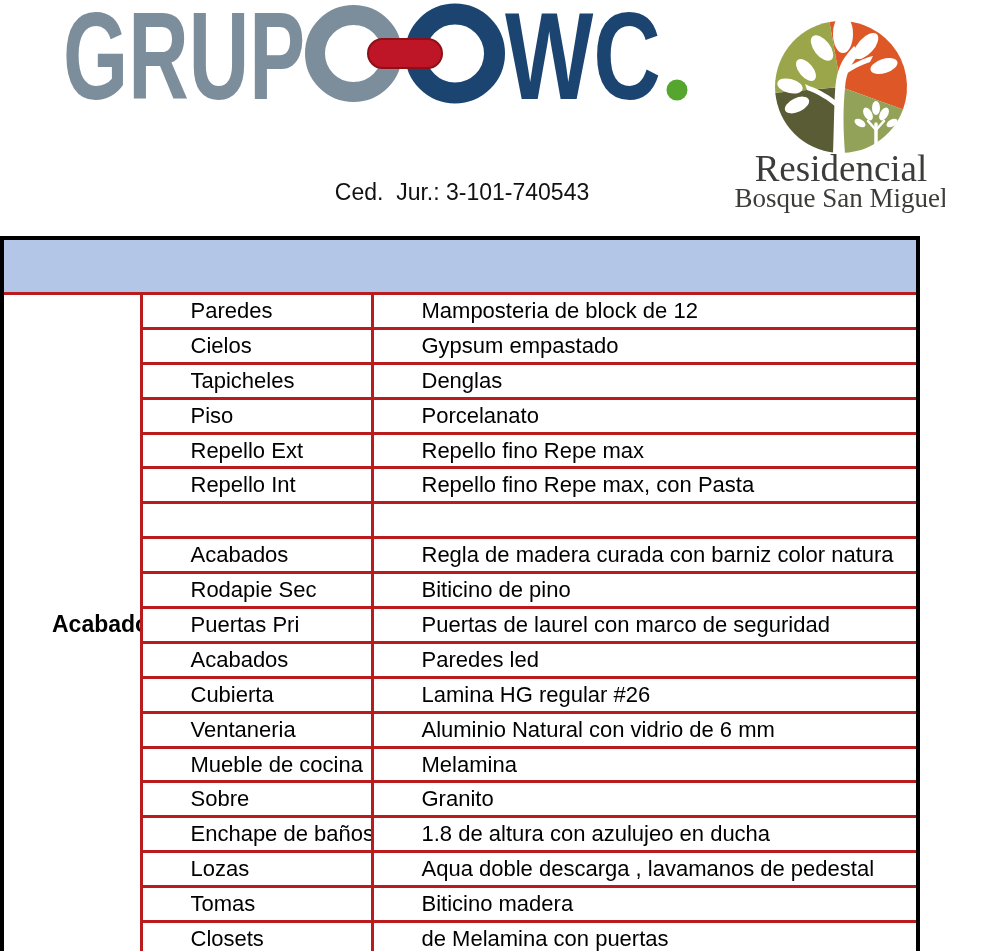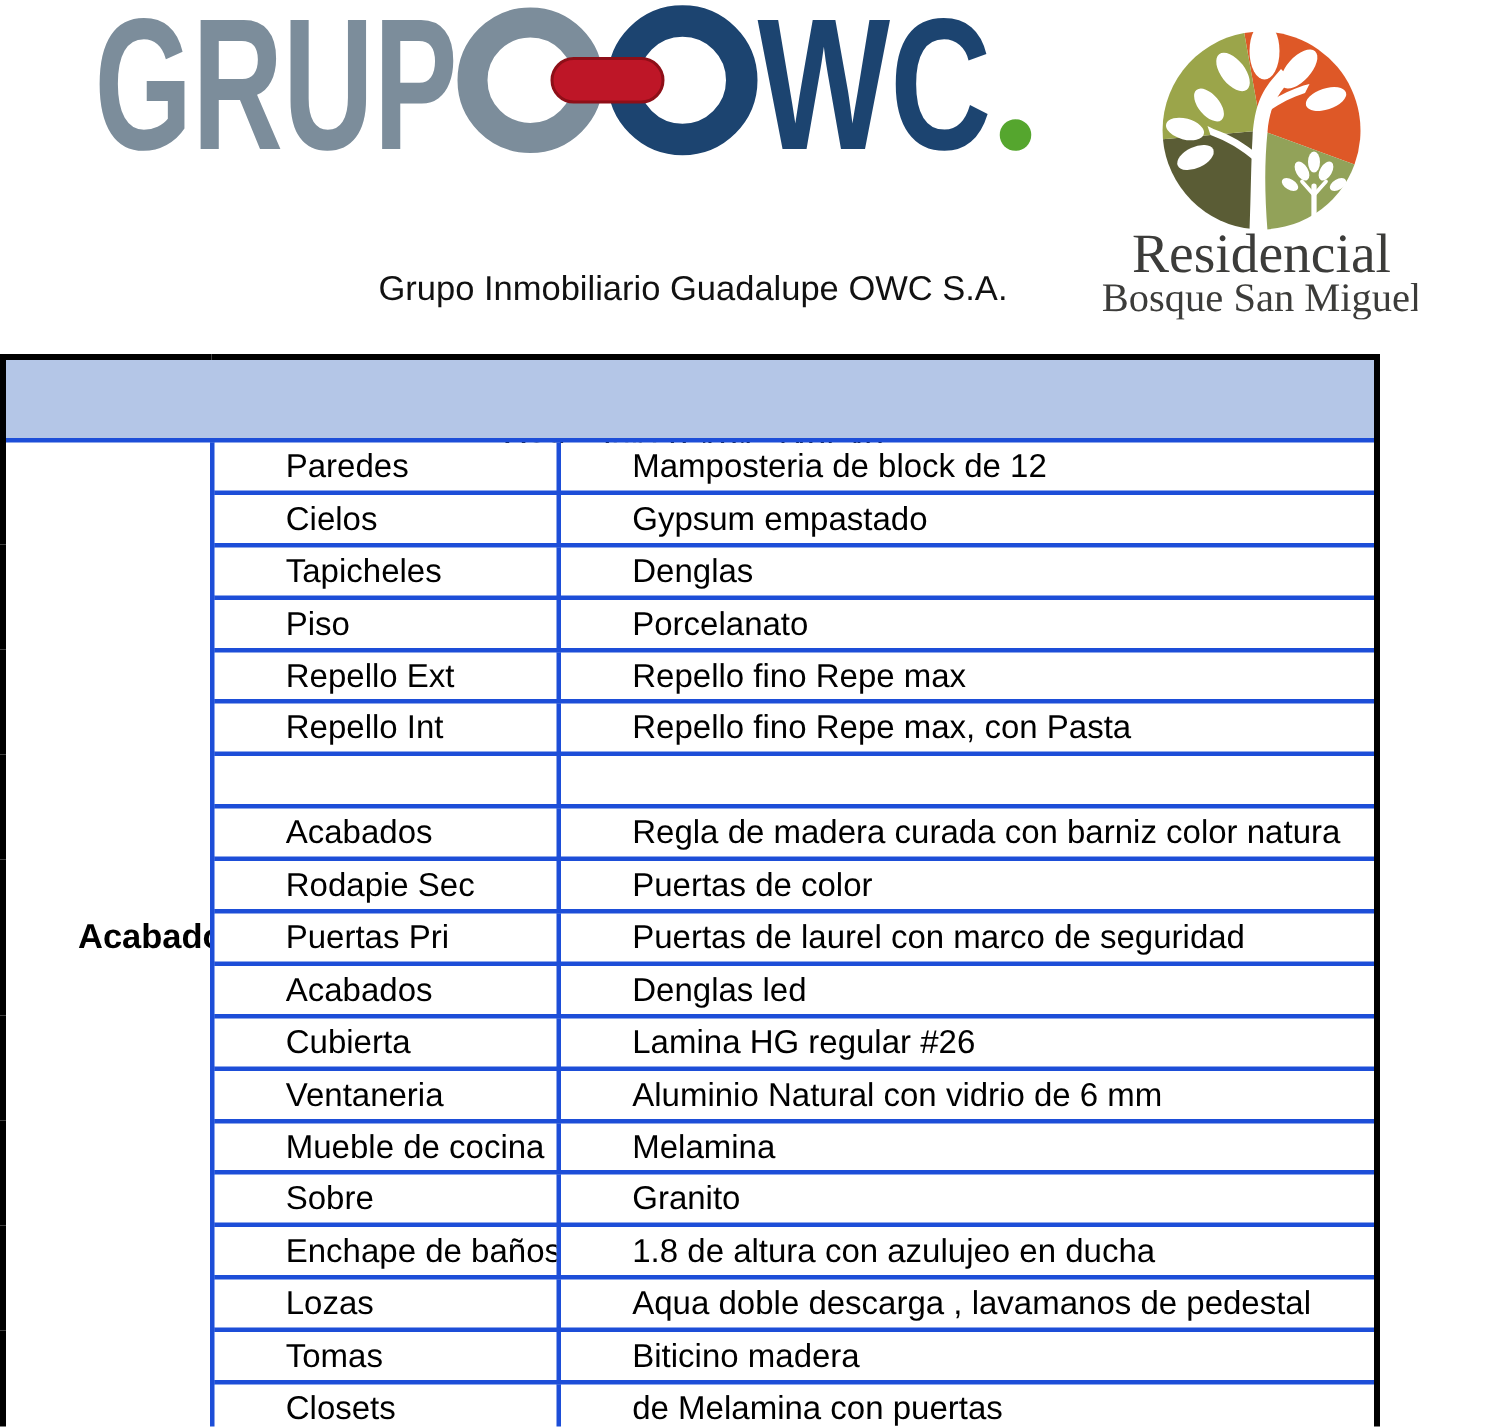--- a/index.html
+++ b/index.html
@@ -24,21 +24,21 @@
   .res-logo{position:absolute;left:735px;top:8px;width:210px;height:205px;}
   .serif{font-family:"Liberation Serif",serif;}
 
   
   table.specs{
     position:absolute;left:0px;top:236px;width:918px;
     border-collapse:collapse;table-layout:fixed;
     font-size:22px;
   }
   table.specs{border:4px solid #000;}
-  table.specs td{border:3px solid #1d4ed8;vertical-align:middle;overflow:hidden;padding-left:48px;}
+  table.specs td{border:3px solid #b91c1c;vertical-align:middle;overflow:hidden;padding-left:48px;}
   td.hdr{
     height:50px;background:#B4C6E7;border-bottom:4px solid #000;
   }
   tbody td{height:34.9px;box-sizing:border-box;padding:0 4px 0 7px;background:#fff;}
   td.cat{
     font-weight:bold;text-align:center;font-size:23px;padding:0;
   }
   td.item{white-space:nowrap;}
   td.val{white-space:nowrap;}
 </style>
@@ -50,21 +50,20 @@
   <svg class="grupo-logo" viewBox="0 0 650 108">
     <text class="logo-font" x="8" y="97" font-size="125" textLength="242" lengthAdjust="spacingAndGlyphs" fill="#7C8D9B">GRUP</text>
     <circle cx="298.5" cy="51.5" r="38.5" fill="none" stroke-width="20" stroke="#7C8D9B"></circle>
     <circle cx="400" cy="51.5" r="39.5" fill="none" stroke-width="21" stroke="#1C4470"></circle>
     <rect x="313" y="37" width="74" height="29" rx="14.5" stroke-width="2" stroke="#8E0F18" fill="#BE1627"></rect>
     <text class="logo-font" x="450" y="97" font-size="125" textLength="156" lengthAdjust="spacingAndGlyphs" fill="#1C4470">WC</text>
     <circle cx="622" cy="88" r="10.5" fill="#55A62E"></circle>
   </svg>
 
   <div class="address">
-    <div>Grupo Inmobiliario Guadalupe OWC S.A.</div>
     <div>Ced.  Jur.: 3-101-740543</div>
     <div>Guachipelín de Escazú.  Edificio VMG, Piso 1.</div>
   </div>
 
   <svg class="res-logo" viewBox="0 0 210 205">
     <g>
       <path d="M106,79 L94.5,14 A66,66 0 0 1 168,101.6 Z" fill="#DE5827"></path>
       <path d="M106,79 L168,101.6 A66,66 0 0 1 100.2,144.7 Z" fill="#92A259"></path>
       <path d="M106,79 L100.2,144.7 A66,66 0 0 1 40.3,84.8 Z" fill="#5A5C35"></path>
       <path d="M106,79 L40.3,84.8 A66,66 0 0 1 94.5,14 Z" fill="#9BA54A"></path>
@@ -135,29 +134,29 @@
         <tr>
     <td class="item"></td>
     <td class="val"></td>
   </tr>
         <tr>
     <td class="item">Acabados</td>
     <td class="val">Regla de madera curada con barniz color natura</td>
   </tr>
         <tr>
     <td class="item">Rodapie Sec</td>
-    <td class="val">Puertas de color</td>
+    <td class="val">Biticino de pino</td>
   </tr>
         <tr>
     <td class="item">Puertas Pri</td>
     <td class="val">Puertas de laurel con marco de seguridad</td>
   </tr>
         <tr>
     <td class="item">Acabados</td>
-    <td class="val">Denglas led</td>
+    <td class="val">Paredes led</td>
   </tr>
         <tr>
     <td class="item">Cubierta</td>
     <td class="val">Lamina HG regular #26</td>
   </tr>
         <tr>
     <td class="item">Ventaneria</td>
     <td class="val">Aluminio Natural con vidrio de 6 mm</td>
   </tr>
         <tr>

